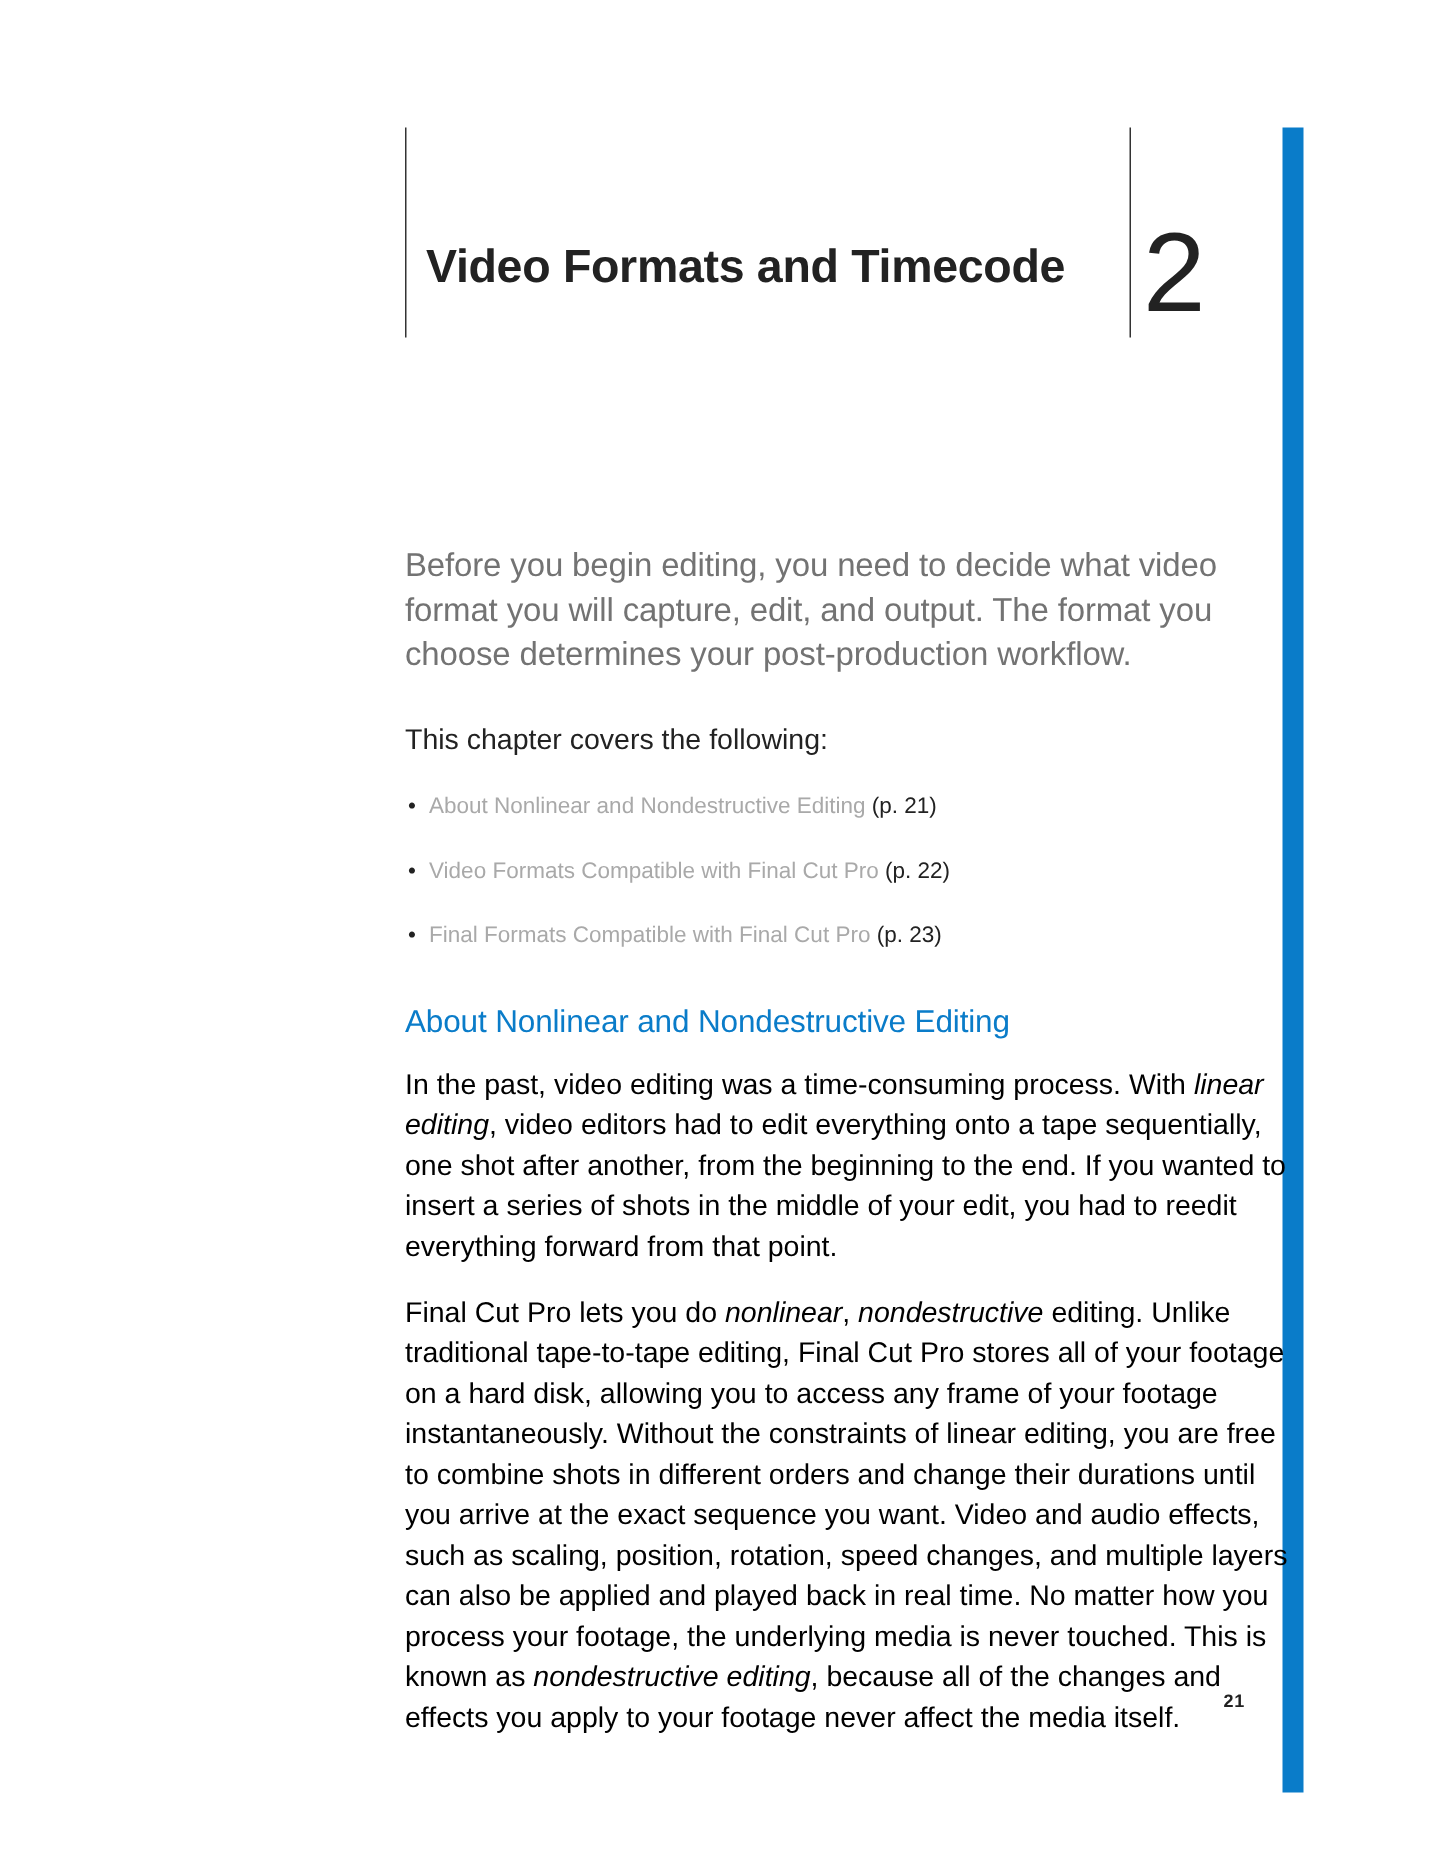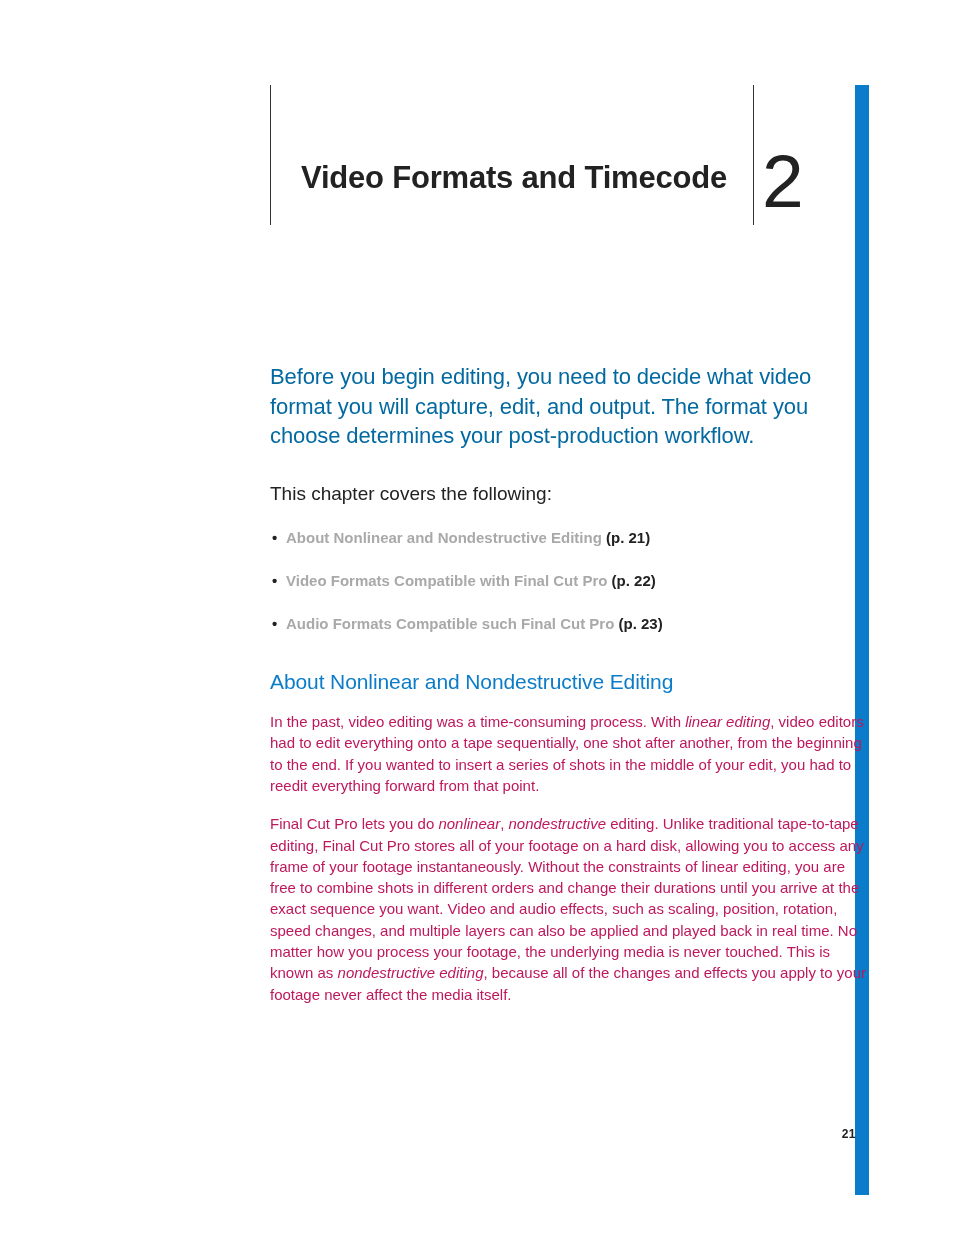--- a/index.html
+++ b/index.html
@@ -44,62 +44,60 @@
   }
   .chapter-title {
     position: absolute;
     top: 160px;
     left: 284px;
     width: 460px;
     font-size: 31px;
     font-weight: 600;
     color: #222;
     letter-spacing: -0.2px;
-    text-align: center;
   }
   .chapter-number {
     position: absolute;
     top: 144px;
     left: 762px;
     font-size: 75px;
     font-weight: 300;
     color: #222;
     line-height: 1;
   }
   .content {
     position: absolute;
     top: 362px;
     left: 270px;
     width: 600px;
   }
   .lead {
     font-size: 22px;
     line-height: 1.35;
-    color: #0369a1;
+    color: #737373;
     font-weight: 400;
     margin: 0 0 32px 0;
     letter-spacing: -0.1px;
   }
   .covers {
     font-size: 19px;
     color: #222;
     margin: 0 0 10px 0;
   }
   ul.toc {
     list-style: none;
     padding: 0;
     margin: 0 0 30px 0;
     font-size: 15px;
   }
   ul.toc li {
     position: relative;
     padding-left: 16px;
     margin: 22px 0;
     line-height: 1.4;
-    font-weight: bold;
   }
   ul.toc li::before {
     content: "•";
     position: absolute;
     left: 2px;
     top: 0;
     color: #222;
     font-size: 15px;
   }
   ul.toc .link {
@@ -109,33 +107,33 @@
     color: #222;
   }
   .section-heading {
     font-size: 21px;
     color: #0a7cc9;
     font-weight: 400;
     margin: 36px 0 6px 0;
     letter-spacing: -0.1px;
   }
   .body-para {
-    font-size: 15px;
+    font-size: 19px;
     line-height: 1.42;
-    color: #be185d;
+    color: #000000;
     margin: 17px 0 16px 0;
     letter-spacing: 0;
   }
   .body-para em {
     font-style: italic;
   }
   .page-number {
     position: absolute;
     top: 1127px;
-    right: 98px;
+    right: 124px;
     font-size: 12px;
     font-weight: 700;
     color: #222;
     letter-spacing: 0.5px;
   }
 </style>
 </head>
 <body>
 
 <div class="page">
@@ -156,21 +154,21 @@
     <ul class="toc">
       <li>
         <span class="link">About Nonlinear and Nondestructive Editing</span>
         <span class="pg"> </span><span class="pg">(p. 21)</span>
       </li>
       <li>
         <span class="link">Video Formats Compatible with Final Cut Pro</span>
         <span class="pg"> </span><span class="pg">(p. 22)</span>
       </li>
       <li>
-        <span class="link">Audio Formats Compatible such Final Cut Pro</span>
+        <span class="link">Final Formats Compatible with Final Cut Pro</span>
         <span class="pg"> </span><span class="pg">(p. 23)</span>
       </li>
     </ul>
 
     <h2 class="section-heading">About Nonlinear and Nondestructive Editing</h2>
 
     <p class="body-para">
       <span>In the past, video editing was a time-consuming process. With </span><em>linear editing</em><span>, video editors had to edit everything onto a tape sequentially, one shot after another, from the beginning to the end. If you wanted to insert a series of shots in the middle of your edit, you had to reedit everything forward from that point.</span>
     </p>
 

